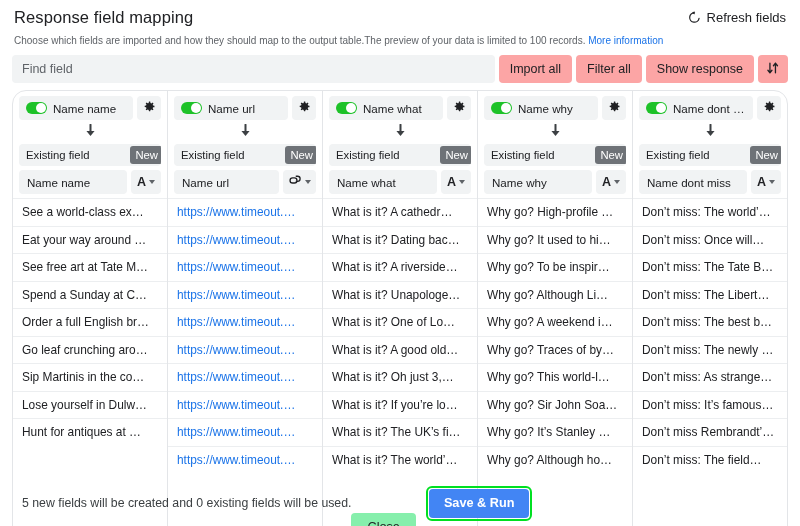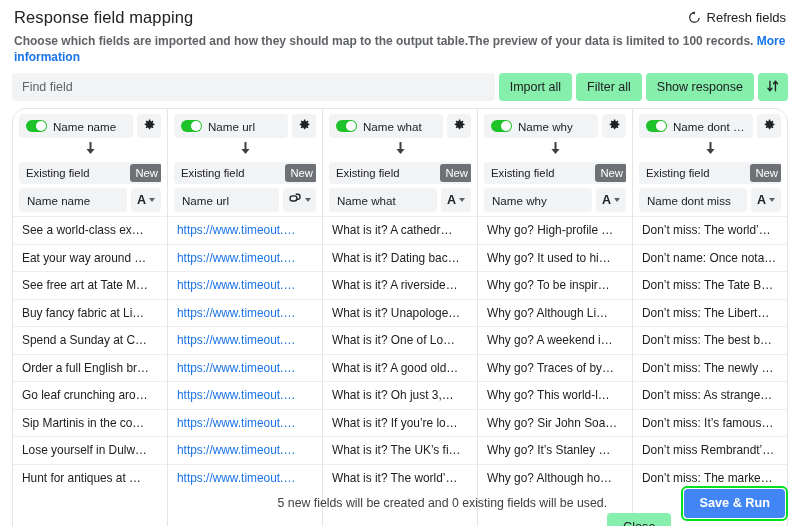--- a/index.html
+++ b/index.html
@@ -20,36 +20,36 @@
   }
   .hdr-title { font-size: 16.5px; font-weight: 400; color:#202124; letter-spacing:.1px; }
   .refresh {
     display:flex; align-items:center; gap:6px;
     font-size: 13px; color:#202124; cursor:pointer;
   }
   .refresh svg { display:block; }
 
   .subtitle {
     padding: 7px 14px 0 14px;
-    font-size: 12px; color:#5f6368; line-height:1.3;font-weight:bold;
+    font-size: 10px; color:#5f6368; line-height:1.3;
   }
   .subtitle a { color:#1a73e8; text-decoration:none; }
 
   
   .toolbar {
     display:flex; align-items:center; gap:4px;
     padding: 8px 12px 0 12px;
   }
   .find-field {
     flex:1 1 auto; height:28px; background:#f1f3f4; border-radius:4px;
     display:flex; align-items:center; padding: 0 10px;
     font-size:12.5px; color:#5f6368;
   }
   .tbtn {
-    height:28px; background:#86efac; border:none; border-radius:4px;
+    height:28px; background:#fca5a5; border:none; border-radius:4px;
     padding: 0 11px; font-size:12.5px; color:#202124;
     font-family:"Liberation Sans", sans-serif; cursor:pointer;
     display:flex; align-items:center; justify-content:center;
   }
   .tbtn.icon-only { width:30px; padding:0; }
 
   
   .grid {
     margin: 7px 12px 0 12px;
     border: 1px solid #e3e5e8;
@@ -131,21 +131,21 @@
     padding: 0 9px;
     font-size:11.9px; color:#202124;
     white-space:nowrap; overflow:hidden; text-overflow:ellipsis;
   }
   .cell.link { color:#1a73e8;align-items:center; }
   .cell span { overflow:hidden; text-overflow:ellipsis; white-space:nowrap; display:block; width:100%;}
 
   
   .footer {
     position:absolute; left:0; right:0; bottom:0; height:46px;
-    display:flex; align-items:center; justify-content:flex-end;
+    display:flex; align-items:center; justify-content:flex-start;
     padding: 0 12px 0 22px;
   }
   .footer-note { font-size:12.3px; color:#3c4043; }
   .footer-btns { display:flex; align-items:center; gap:10px; }
   .btn-close {
     height:29px; padding: 0 16px; border:none; border-radius:4px;
     background:#86efac; color:#202124; font-size:12.7px;
     font-family:"Liberation Sans", sans-serif; cursor:pointer;margin-top:48px;
   }
   .btn-primary-wrap {
@@ -236,23 +236,20 @@
             <div class="cell">
               <span>See a world-class ex…</span>
             </div>
             <div class="cell">
               <span>Eat your way around …</span>
             </div>
             <div class="cell">
               <span>See free art at Tate M…</span>
             </div>
             <div class="cell">
-              <span>Buy fancy fabric at Li…</span>
-            </div>
-            <div class="cell">
               <span>Spend a Sunday at C…</span>
             </div>
             <div class="cell">
               <span>Order a full English br…</span>
             </div>
             <div class="cell">
               <span>Go leaf crunching aro…</span>
             </div>
             <div class="cell">
               <span>Sip Martinis in the co…</span>
@@ -489,21 +486,21 @@
                 <span class="glyph">A</span>
                 <span class="caret"></span>
               </div>
             </div>
           </div>
           <div class="cells">
             <div class="cell">
               <span>Don’t miss: The world’…</span>
             </div>
             <div class="cell">
-              <span>Don’t name: Once nota…</span>
+              <span>Don’t miss: Once will…</span>
             </div>
             <div class="cell">
               <span>Don’t miss: The Tate B…</span>
             </div>
             <div class="cell">
               <span>Don’t miss: The Libert…</span>
             </div>
             <div class="cell">
               <span>Don’t miss: The best b…</span>
             </div>
@@ -513,21 +510,21 @@
             <div class="cell">
               <span>Don’t miss: As strange…</span>
             </div>
             <div class="cell">
               <span>Don’t miss: It’s famous…</span>
             </div>
             <div class="cell">
               <span>Don’t miss Rembrandt’…</span>
             </div>
             <div class="cell">
-              <span>Don’t miss: The marke…</span>
+              <span>Don’t miss: The field…</span>
             </div>
           </div>
         </div>
       </div>
   </div>
 
   <div class="footer">
     <div class="footer-note">5 new fields will be created and 0 existing fields will be used.</div>
     <div class="footer-btns">
       <button class="btn-close">Close</button>

